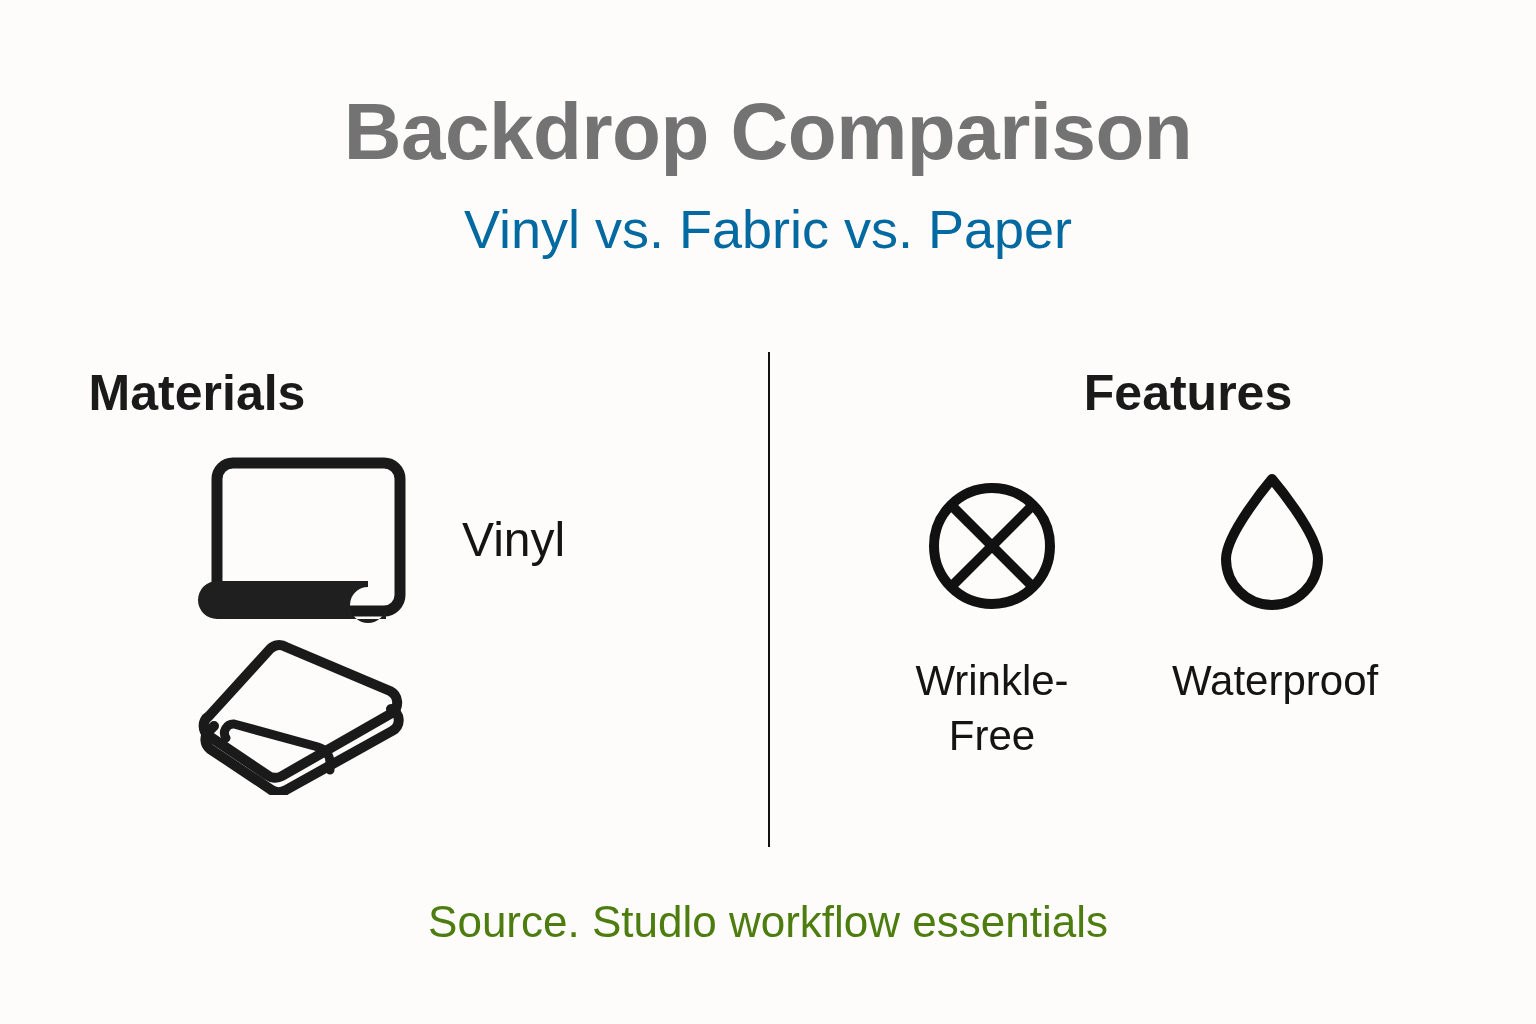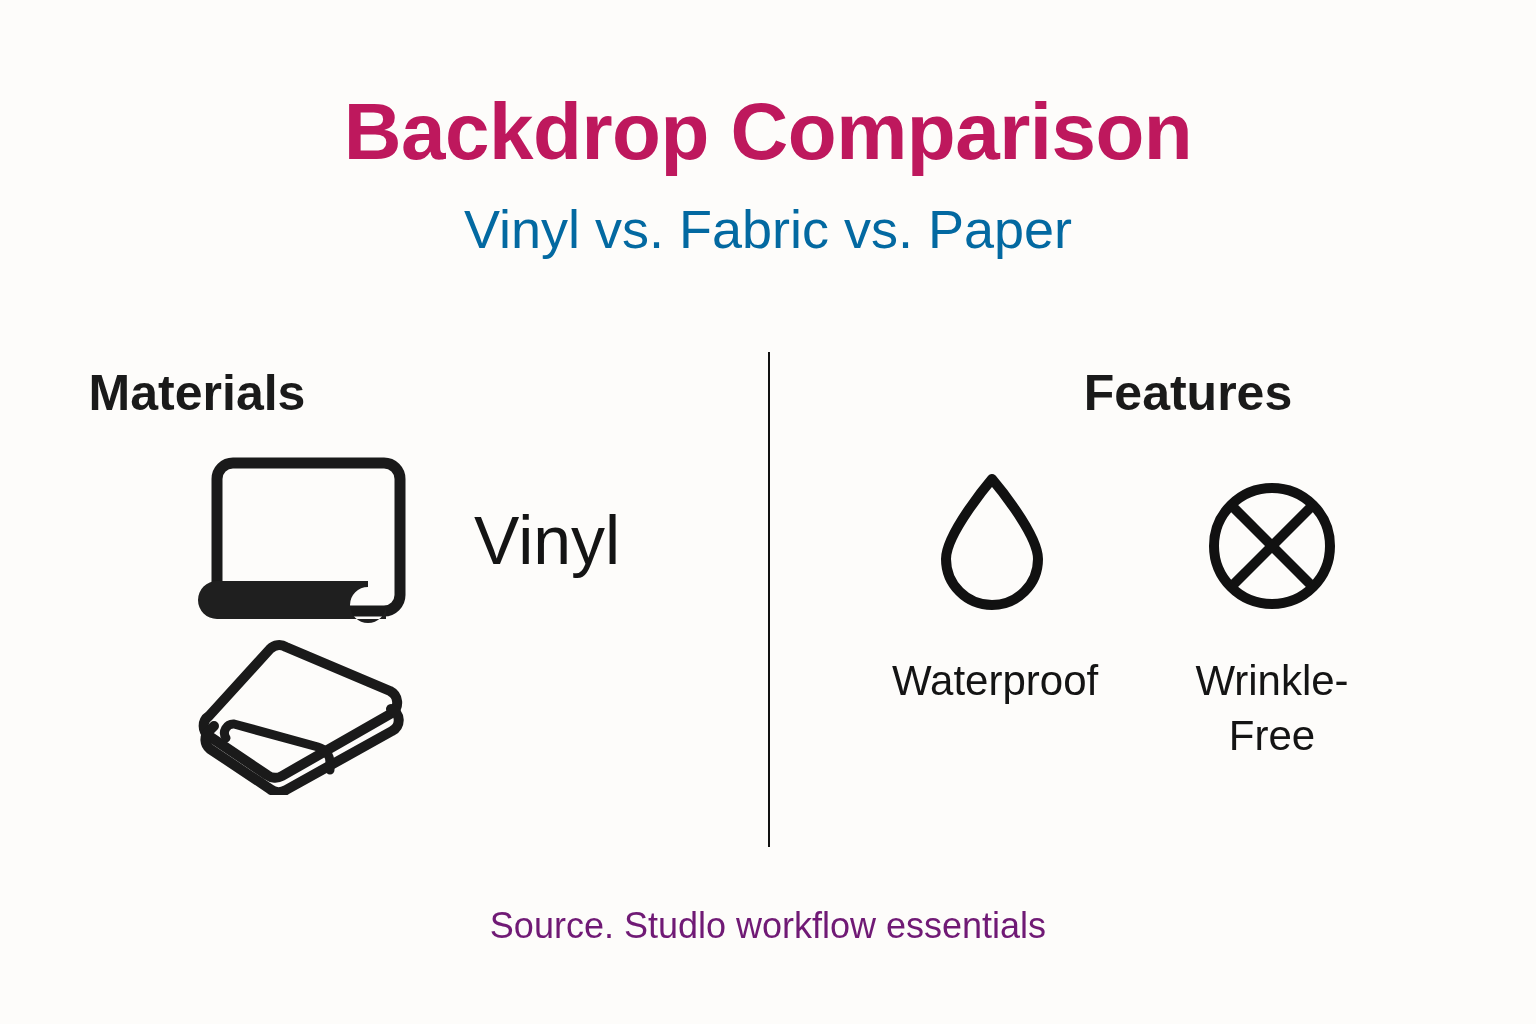--- a/index.html
+++ b/index.html
@@ -27,21 +27,21 @@
     top: 92px;
     left: 0;
     width: 1536px;
     text-align: center;
   }
   .title {
     font-size: 80px;
     font-weight: bold;
     letter-spacing: -0.5px;
     line-height: 1.0;
-    color: #be185d;
+    color: #737373;
     margin: 0;
   }
   .subtitle {
     font-size: 54px;
     font-weight: normal;
     line-height: 1.0;
     color: #0369a1;
     margin: 30px 0 0 0;
   }
 
@@ -94,24 +94,24 @@
     height: 175px;
   }
   .mat-icon {
     width: 250px;
     margin-left: 180px;
     display: flex;
     align-items: center;
     justify-content: center;
   }
   .mat-label {
-    font-size: 68px;
+    font-size: 48px;
     color: #141414;
     line-height: 1.0;
-    margin-left: 44px;
+    margin-left: 32px;
   }
 
   
   .feat-list {
     position: absolute;
     top: 108px;
     left: 84px;
     width: 660px;
     display: flex;
   }
@@ -133,23 +133,22 @@
     color: #141414;
   }
 
   
   .source {
     position: absolute;
     top: 897px;
     left: 0;
     width: 1536px;
     text-align: center;
-    font-size: 36px;
-    color: #701a75;
-    margin-top: 8px;
+    font-size: 44px;
+    color: #4d7c0f;
   }
 </style>
 </head>
 <body>
 
 <div class="page">
 
   <div class="header">
     <h1 class="title">Backdrop Comparison</h1>
     <div class="subtitle">Vinyl vs. Fabric vs. Paper</div>
@@ -217,41 +216,41 @@
       </div>
     </div>
 
     <div class="col col-right">
       <div class="col-head">Features</div>
 
       <div class="feat-list">
 
         <div class="feat-item">
           <div class="feat-icon">
+            <svg width="140" height="140" viewBox="0 0 140 140" aria-hidden="true">
+              <circle cx="70" cy="76" r="58" fill="none" stroke="#111111" stroke-width="10"></circle>
+              <line x1="29" y1="35" x2="111" y2="117" stroke="#111111" stroke-width="10"></line>
+              <line x1="111" y1="35" x2="29" y2="117" stroke="#111111" stroke-width="10"></line>
+            </svg>
+          </div>
+          <div class="feat-label">Wrinkle-Free</div>
+        </div>
+
+        <div class="feat-item">
+          <div class="feat-icon">
             <svg width="110" height="140" viewBox="0 0 110 140" aria-hidden="true">
               <path d="M 55 9
                        C 55 9 101 63 101 89
                        A 46 46 0 0 1 9 89
                        C 9 63 55 9 55 9 Z" fill="none" stroke="#111111" stroke-width="10" stroke-linejoin="round"></path>
             </svg>
           </div>
           <div class="feat-label">Waterproof</div>
         </div>
 
-        <div class="feat-item">
-          <div class="feat-icon">
-            <svg width="140" height="140" viewBox="0 0 140 140" aria-hidden="true">
-              <circle cx="70" cy="76" r="58" fill="none" stroke="#111111" stroke-width="10"></circle>
-              <line x1="29" y1="35" x2="111" y2="117" stroke="#111111" stroke-width="10"></line>
-              <line x1="111" y1="35" x2="29" y2="117" stroke="#111111" stroke-width="10"></line>
-            </svg>
-          </div>
-          <div class="feat-label">Wrinkle-Free</div>
-        </div>
-
       </div>
     </div>
 
   </div>
 
   <div class="source">Source. Studlo workflow essentials</div>
 
 </div>
 
 </body></html>

